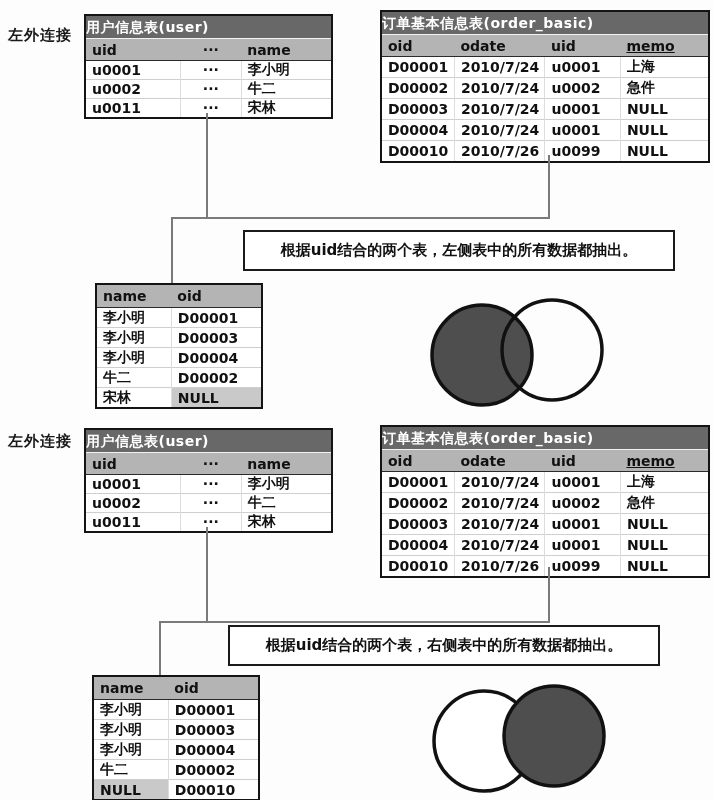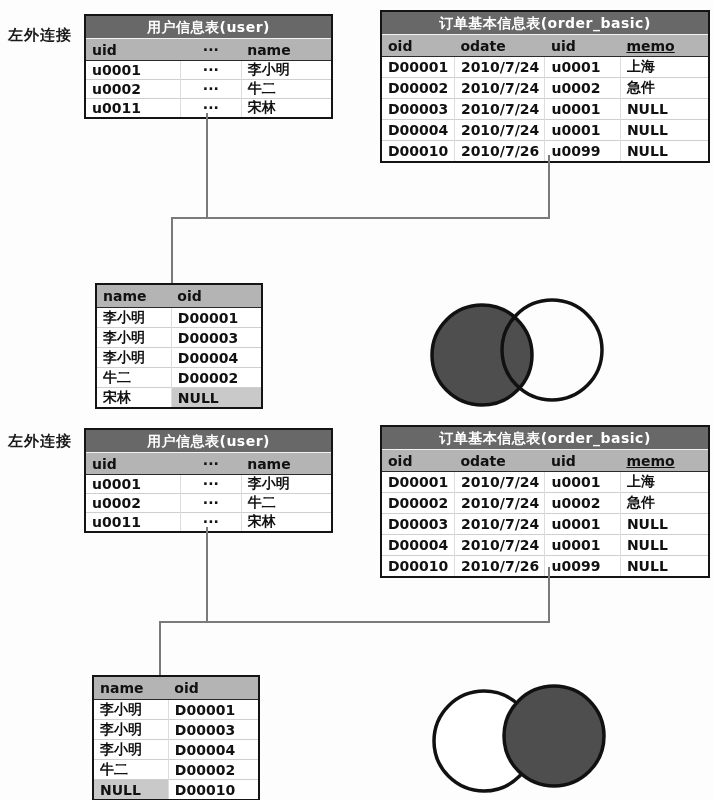--- a/index.html
+++ b/index.html
@@ -6,21 +6,21 @@
   .canvas{
     position:relative;width:713px;height:800px;background:#fdfdfd;
     font-family:"DejaVu Sans","Liberation Sans",sans-serif;
     font-weight:700;color:#111;overflow:hidden;
   }
   .section-label{position:absolute;font-size:15px;letter-spacing:1px;color:#1a1a1a;}
 
   
   .tbl{position:absolute;border:2px solid #141414;background:#fff;box-sizing:border-box;}
   .tbl-title{
-    background:#686868;color:#fff;text-align:center;font-size:14px;
+    background:#686868;color:#fff;text-align:left;font-size:14px;
     height:22px;line-height:22px;border-bottom:1px solid #f2f2f2;
     letter-spacing:0.5px;white-space:nowrap;overflow:hidden;
   }
   .tbl table{border-collapse:collapse;width:100%;table-layout:fixed;}
   .tbl th{
     background:#b4b4b4;text-align:left;font-size:14px;height:21px;
     padding:0 0 0 6px;border-bottom:1.5px solid #2a2a2a;overflow:hidden;white-space:nowrap;
   }
   .tbl td{
     font-size:14px;padding:0 0 0 6px;border-top:1px solid #cfcfcf;
@@ -141,20 +141,23 @@
           </tr>
         </tbody>
       </table>
   </div>
 
   <div class="line" style="left:206px;top:113px;width:2px;height:106px;"></div>
   <div class="line" style="left:548px;top:155px;width:2px;height:64px;"></div>
   <div class="line" style="left:171px;top:217px;width:379px;height:2px;"></div>
   <div class="line" style="left:171px;top:217px;width:2px;height:66px;"></div>
 
+  <div class="note" style="left:243px;top:230px;width:432px;height:41px;">
+    <span>根据uid结合的两个表，左侧表中的所有数据都抽出。</span>
+  </div>
 
   <div class="tbl" style="left:95px;top:283px;width:168px;">
     <table class="t-result">
         <thead>
           <tr>
             <th>name</th>
             <th>oid</th>
           </tr>
         </thead>
         <tbody>
@@ -263,20 +266,23 @@
           </tr>
         </tbody>
       </table>
   </div>
 
   <div class="line" style="left:206px;top:527px;width:2px;height:96px;"></div>
   <div class="line" style="left:548px;top:567px;width:2px;height:56px;"></div>
   <div class="line" style="left:159px;top:621px;width:391px;height:2px;"></div>
   <div class="line" style="left:159px;top:621px;width:2px;height:54px;"></div>
 
+  <div class="note" style="left:228px;top:625px;width:432px;height:41px;">
+    <span>根据uid结合的两个表，右侧表中的所有数据都抽出。</span>
+  </div>
 
   <div class="tbl" style="left:92px;top:675px;width:168px;">
     <table class="t-result">
         <thead>
           <tr>
             <th>name</th>
             <th>oid</th>
           </tr>
         </thead>
         <tbody>

